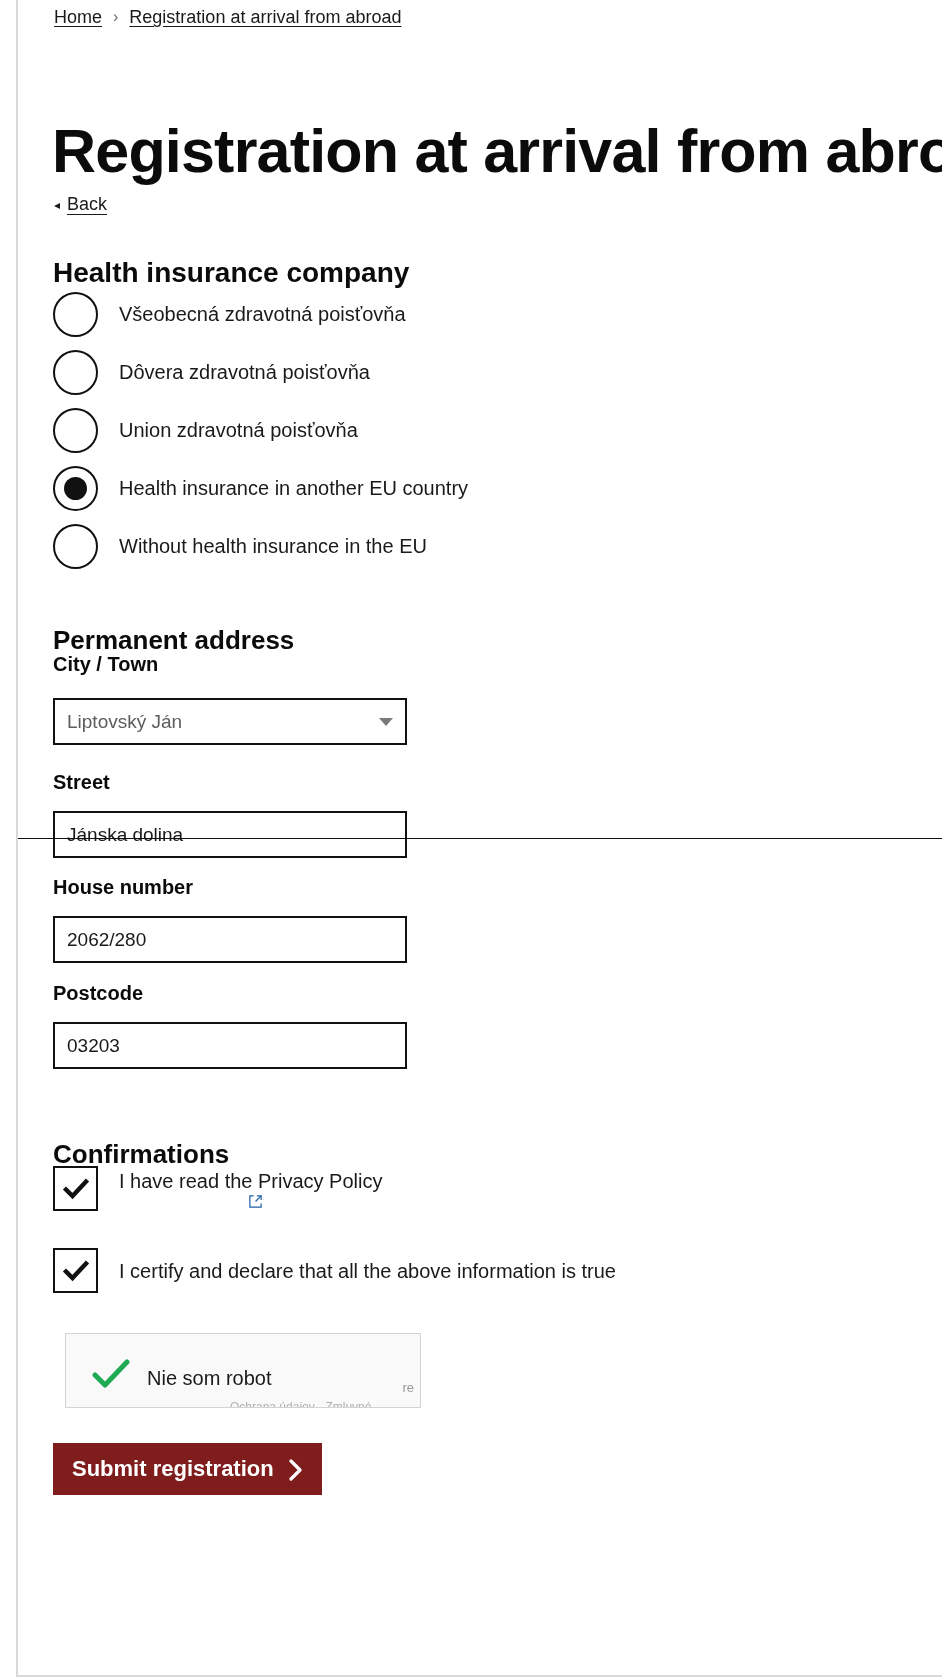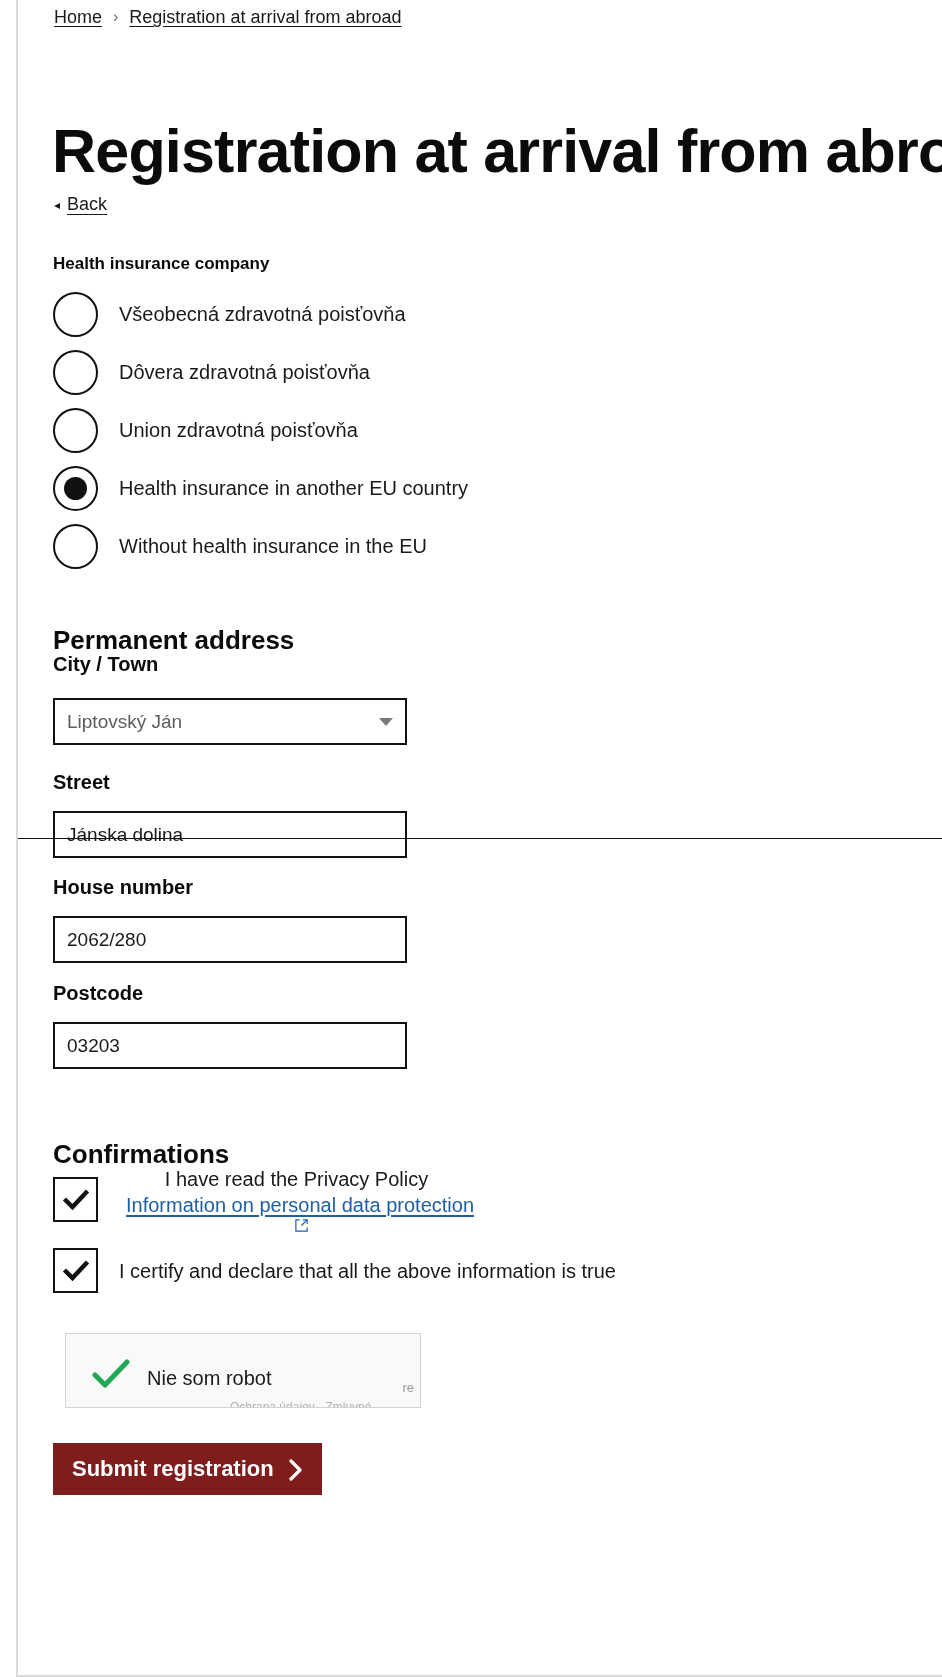--- a/index.html
+++ b/index.html
@@ -81,21 +81,21 @@
     color: #1a1a1a;
   }
 
   
   .sec-head {
     position: absolute;
     font-weight: 700;
     color: #0b0b0b;
     white-space: nowrap;
   }
-  .h-insurance { left: 35px; top: 234px; font-size: 17px; line-height: 32px; }
+  .h-insurance { left: 35px; top: 234px; font-size: 28px; line-height: 32px; }
   .h-address   { left: 35px; top: 601px; font-size: 26px; line-height: 34px; }
   .h-confirm   { left: 35px; top: 1115px; font-size: 26px; line-height: 34px; }
 
   
   .radio-group { position: absolute; left: 35px; top: 285px; width: 620px; }
   .radio-row {
     display: flex; align-items: center;
     height: 58px;
     cursor: pointer;
   }
@@ -345,21 +345,20 @@
   <h2 class="sec-head h-confirm">Confirmations</h2>
 
   <div class="check-row r-privacy">
     <span class="check-mark">
       <svg width="30" height="30" viewBox="0 0 30 30" aria-hidden="true">
         <path d="M5 15.5 L11.5 22 L25 7.5" stroke="#111" stroke-width="4.4" fill="none" stroke-linecap="square"></path>
       </svg>
     </span>
     <span class="check-text">
       <span>I have read the Privacy Policy</span>
-      <span class="privacy-link">Information on personal data protection</span>
       <span class="ext-icon">
         <svg width="15" height="15" viewBox="0 0 16 16" aria-hidden="true">
           <path d="M6 2 H2 V14 H14 V10" stroke="#1f5fa9" stroke-width="1.3" fill="none"></path>
           <path d="M9.5 2 H14 V6.5" stroke="#1f5fa9" stroke-width="1.3" fill="none"></path>
           <path d="M14 2 L8 8" stroke="#1f5fa9" stroke-width="1.3" fill="none"></path>
         </svg>
       </span>
     </span>
   </div>
 

